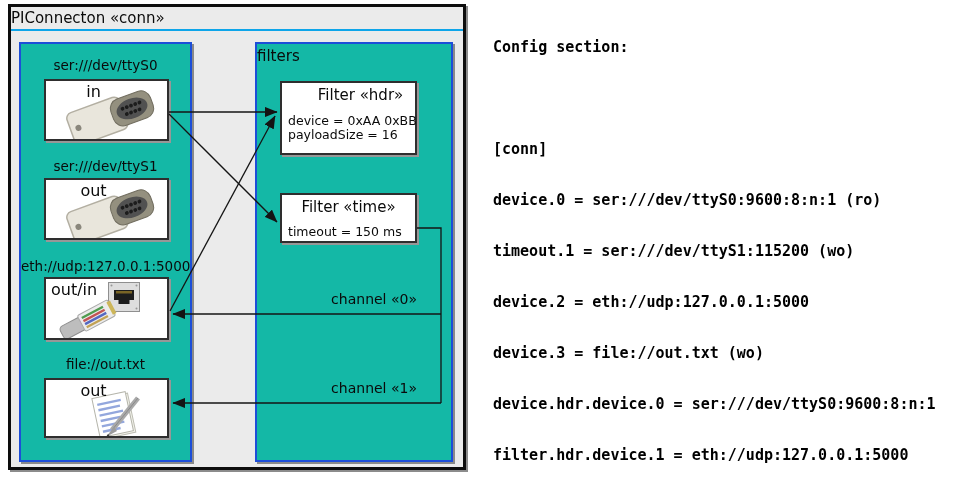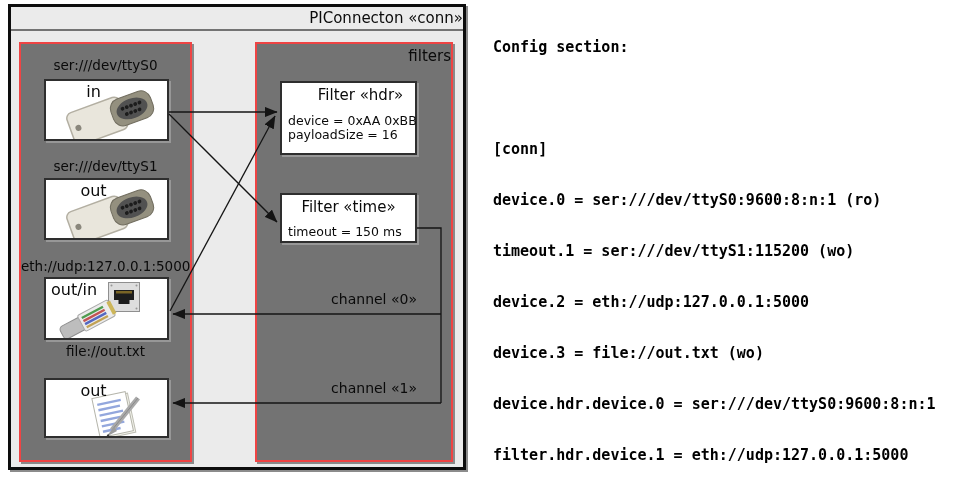--- a/index.html
+++ b/index.html
@@ -4,28 +4,28 @@
 <style>
   html,body{margin:0;padding:0;}
   body{width:964px;height:484px;background:#ffffff;position:relative;overflow:hidden;
        font-family:"DejaVu Sans",sans-serif;color:#0a0a0a;}
 
   
   #outer{position:absolute;left:8px;top:4px;width:458px;height:466px;
          border:3px solid #0d0d0d;background:#ebebeb;box-sizing:border-box;
          box-shadow:2px 2px 0 #8c8c8c;}
   #title-bar{position:absolute;left:0;top:0;width:100%;height:22px;line-height:22px;
-             border-bottom:2px solid #737373;text-align:right;font-size:15px;}
-
-  
-  .group{position:absolute;background:#737373;border:2px solid #ef4444;
+             border-bottom:2px solid #0ea5e9;text-align:left;font-size:15px;}
+
+  
+  .group{position:absolute;background:#14b8a6;border:2px solid #1d4ed8;
          box-sizing:border-box;box-shadow:2px 2px 0 #8a8a8a;}
   #devices-group{left:8px;top:35px;width:173px;height:420px;}
   #filters-group{left:244px;top:35px;width:198px;height:420px;}
-  #filters-label{position:absolute;top:3px;left:0;width:194px;text-align:right;font-size:15px;}
+  #filters-label{position:absolute;top:3px;left:0;width:194px;text-align:left;font-size:15px;}
 
   .uri-label{position:absolute;left:0;width:169px;text-align:center;font-size:13.5px;white-space:nowrap;}
   .dev-box{position:absolute;left:23px;width:125px;background:#ffffff;
            border:2px solid #2e2e2e;box-sizing:border-box;overflow:hidden;
            box-shadow:2px 2px 0 #979797;}
   .dir-label{position:absolute;top:1px;left:0;right:26px;text-align:center;font-size:16px;z-index:2;}
   .dir-left{right:auto;left:5px;text-align:left;}
 
   .filter-box{position:absolute;left:23px;width:137px;background:#ffffff;
               border:2px solid #2e2e2e;box-sizing:border-box;box-shadow:2px 2px 0 #979797;}
@@ -130,21 +130,21 @@
           <rect x="28" y="12" width="34" height="18" rx="2" fill="#ececec" stroke="#a8a8a8"></rect>
           <rect x="31" y="15" width="24" height="2.4" fill="#4f9b4f"></rect>
           <rect x="31" y="18.5" width="24" height="2.4" fill="#c25454"></rect>
           <rect x="31" y="22" width="24" height="2.4" fill="#5468c2"></rect>
           <rect x="31" y="25.5" width="24" height="2.4" fill="#c2a254"></rect>
           <rect x="60" y="14" width="4" height="14" fill="#cdb65a"></rect>
         </g>
       </svg>
     </div>
 
-    <div class="uri-label" style="top:299px">file://out.txt</div>
+    <div class="uri-label" style="top:312px">file://out.txt</div>
     <div class="dev-box" style="top:334px;height:60px">
       <div class="dir-label">out</div>
       <svg class="icon" style="left:40px;top:10px" width="68" height="50" viewBox="0 0 68 50">
         <g transform="rotate(-12 30 26)">
           <rect x="12" y="6" width="34" height="40" fill="#f2f2ea" stroke="#bdbdb3"></rect>
           <rect x="10" y="4" width="34" height="40" fill="#ffffff" stroke="#b5b5ab"></rect>
           <g fill="#93a7dd">
             <rect x="14" y="10" width="24" height="2.4"></rect>
             <rect x="14" y="15.5" width="22" height="2.4"></rect>
             <rect x="14" y="21" width="24" height="2.4"></rect>

